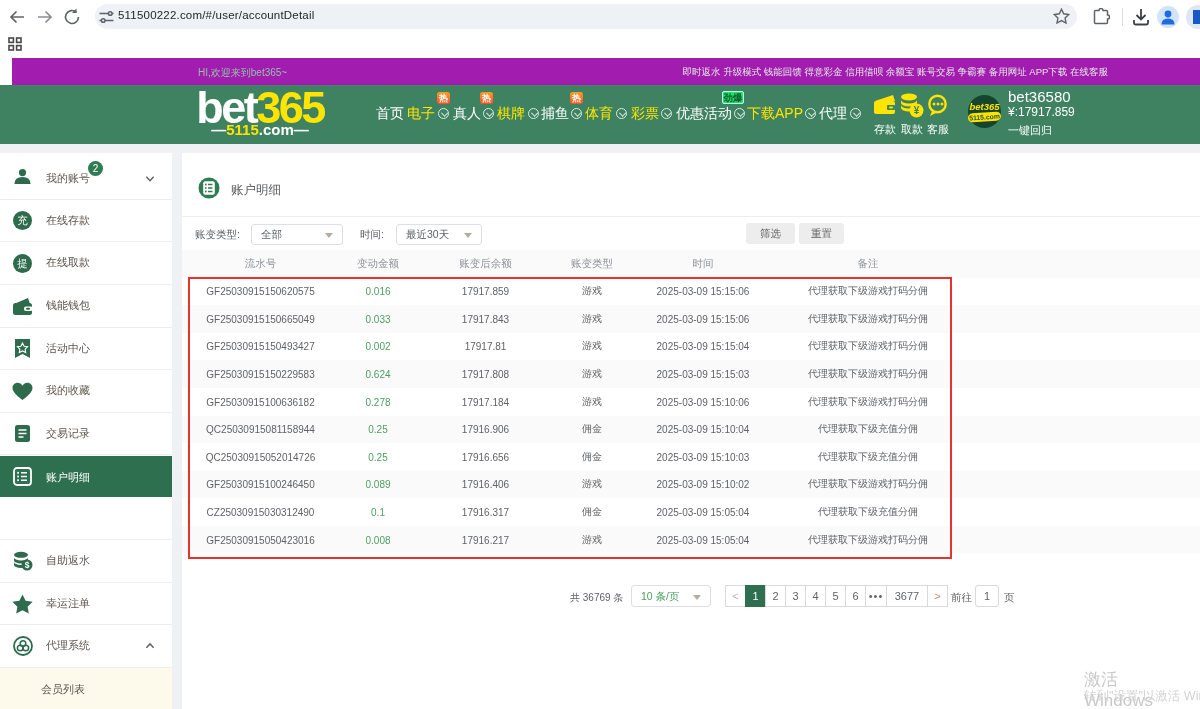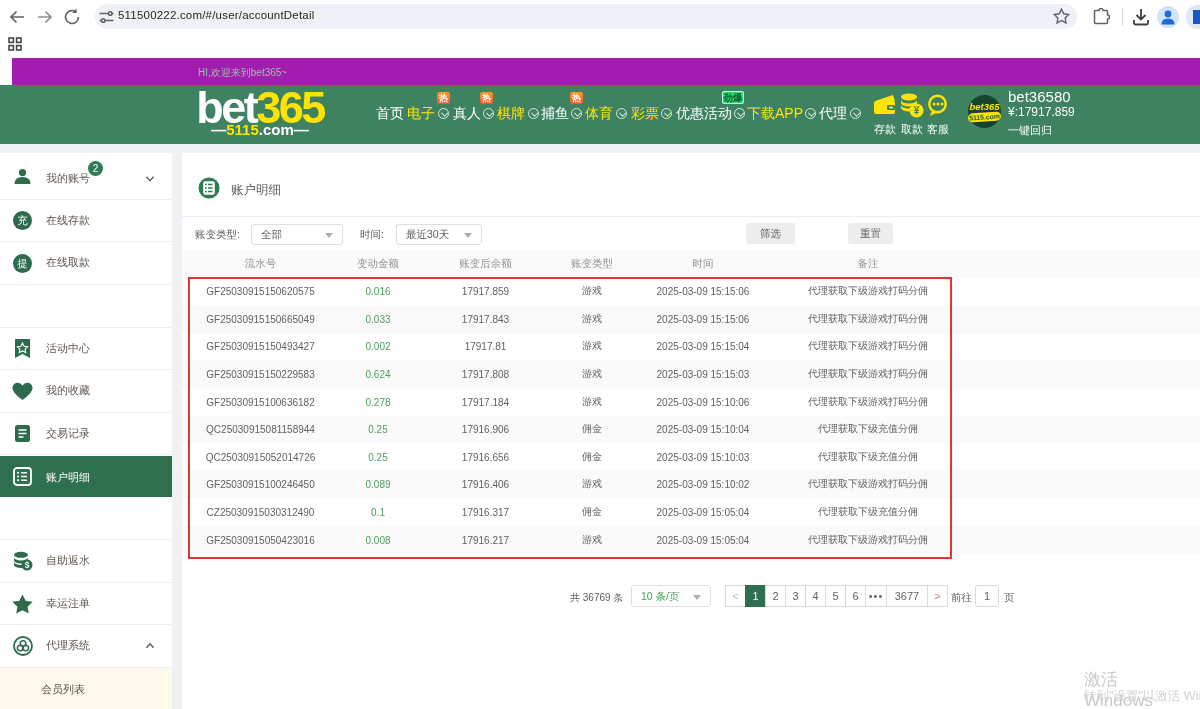--- a/index.html
+++ b/index.html
@@ -103,20 +103,21 @@
 <svg class="abs" style="left:8px;top:37px" width="14" height="14" viewBox="0 0 14 14">
       <g fill="none" stroke="#474747" stroke-width="1.6">
         <rect x="1" y="1" width="4.4" height="4.4"></rect>
         <rect x="8.6" y="1" width="4.4" height="4.4"></rect>
         <rect x="1" y="8.6" width="4.4" height="4.4"></rect>
         <rect x="8.6" y="8.6" width="4.4" height="4.4"></rect>
       </g>
     </svg>
 <div id="strip">
       <span class="hi">HI,欢迎来到bet365~</span>
+      <span id="striplinks">即时返水 升级模式 钱能回馈 得意彩金 信用借呗 余额宝 账号交易 争霸赛 备用网址 APP下载 在线客服</span>
     </div>
 <div id="ghead"></div>
 <div id="logo1">bet<b>365</b></div>
 <div id="logo2">—<b>5115</b>.com—</div>
 <span class="ni" style="left:376px">首页</span>
 <span class="ni y" style="left:407px">电子</span>
     <span class="cir" style="left:438px"></span>
 <span class="ni" style="left:453px">真人</span>
     <span class="cir" style="left:483px"></span>
 <span class="ni y" style="left:497px">棋牌</span>
@@ -212,20 +213,31 @@
       </svg>
       <span class="txt">在线存款</span>
     </div>
 <div class="sitem" style="top:241px">
       <svg class="abs" style="left:13px;top:13px" width="19" height="19" viewBox="0 0 19 19">
         <circle cx="9.5" cy="9.5" r="9.5" fill="#2d6b4c"></circle>
         <text x="9.5" y="13.4" font-size="10.5" fill="#fff" text-anchor="middle">提</text>
       </svg>
       <span class="txt">在线取款</span>
     </div>
+<div class="sitem" style="top:284px">
+      <svg class="abs" style="left:12px;top:13px" width="21" height="19" viewBox="0 0 21 19">
+        <g fill="#2d6b4c">
+          <path d="M2 7 L16 1 L18 7 Z"></path>
+          <rect x="1" y="6" width="19" height="12" rx="2.5"></rect>
+        </g>
+        <rect x="12" y="9.5" width="9" height="4.5" rx="2" fill="#fff"></rect>
+        <rect x="14" y="10.8" width="4" height="2" rx="1" fill="#2d6b4c"></rect>
+      </svg>
+      <span class="txt">钱能钱包</span>
+    </div>
 <div class="sitem" style="top:369px">
       <svg class="abs" style="left:12px;top:13px" width="21" height="19" viewBox="0 0 21 19">
         <path d="M10.5 18 C3 12.5 .5 9 .5 5.8 C.5 3 2.8 .8 5.6 .8 C7.6 .8 9.5 2 10.5 3.8 C11.5 2 13.4 .8 15.4 .8 C18.2 .8 20.5 3 20.5 5.8 C20.5 9 18 12.5 10.5 18 Z" fill="#2d6b4c"></path>
       </svg>
       <span class="txt">我的收藏</span>
     </div>
 <div class="sitem" style="top:327px">
       <svg class="abs" style="left:14px;top:11px" width="17" height="21" viewBox="0 0 17 21">
         <path d="M1 1 h15 v19 l-7.5 -4 L1 20 Z" fill="#2d6b4c"></path>
         <path d="M8.5 5 l1.6 3.2 3.5.5 -2.5 2.4.6 3.5 -3.2 -1.7 -3.2 1.7.6 -3.5 -2.5 -2.4 3.5 -.5 Z" fill="none" stroke="#fff" stroke-width="1.1"></path>
@@ -302,21 +314,21 @@
         <rect x="7" y="13.7" width="1.6" height="1.6"></rect>
       </g>
     </svg>
 <span class="abs ph" style="left:231px;top:182px">账户明细</span>
 <div class="abs" style="left:182px;top:216px;width:1018px;height:1px;background:#ebeef5"></div>
 <span class="lab" style="left:195px">账变类型:</span>
 <div class="sel" style="left:251px;width:92px">全部<span class="car"></span></div>
 <span class="lab" style="left:360px">时间:</span>
 <div class="sel" style="left:396px;width:86px">最近30天<span class="car"></span></div>
 <div class="btn" style="left:746px;width:49px">筛选</div>
-<div class="btn" style="left:848px;width:45px">重置</div>
+<div class="btn" style="left:799px;width:45px">重置</div>
 <div class="trow" style="top:250px;height:27.5px;background:#fafafa;color:#909399;font-size:10.5px">
       <span class="c1">流水号</span>
       <span class="c2">变动金额</span>
       <span class="c3">账变后余额</span>
       <span class="c4">账变类型</span>
       <span class="c5">时间</span>
       <span class="c6">备注</span>
     </div>
 <div class="trow" style="top:277.5px">
       <span class="c1">GF25030915150620575</span>

